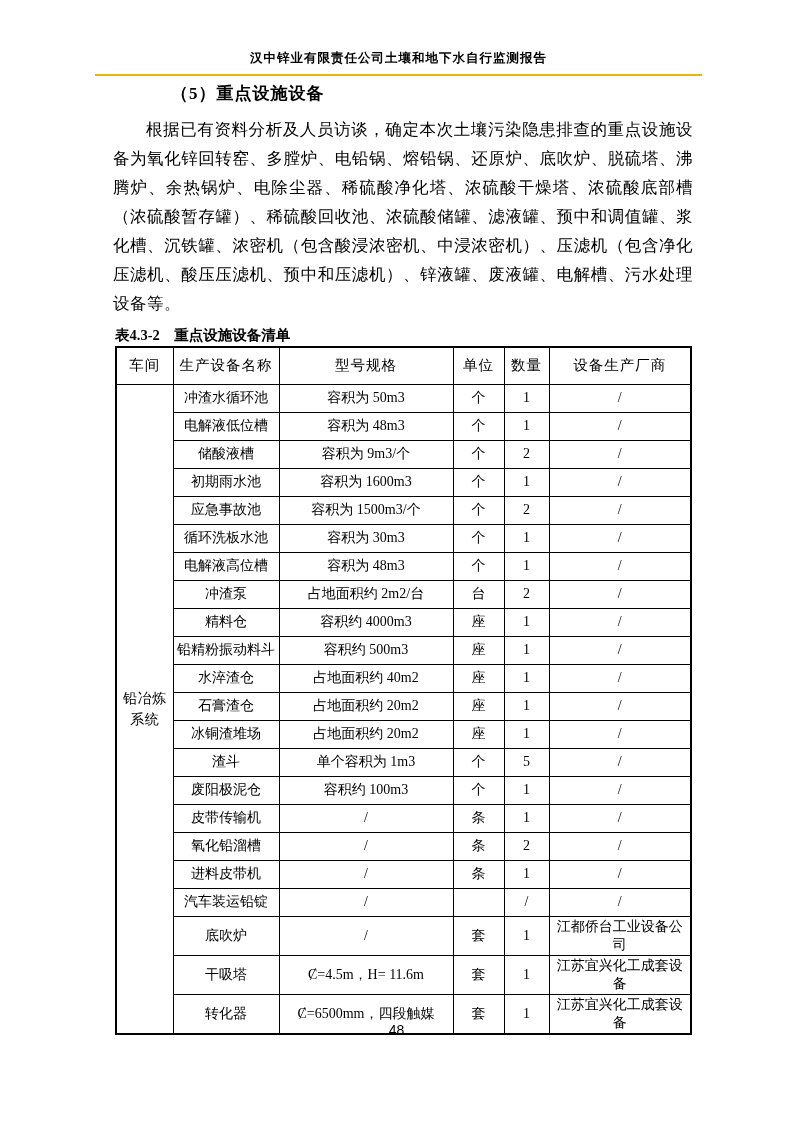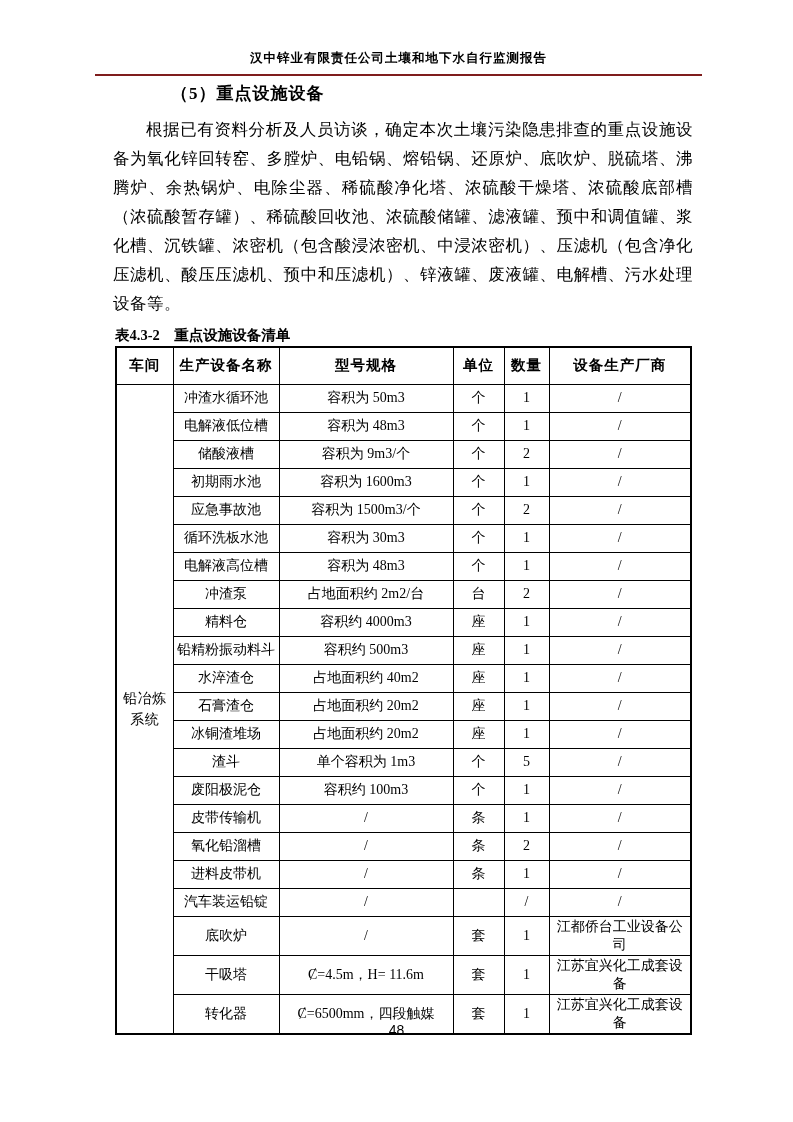--- a/index.html
+++ b/index.html
@@ -15,21 +15,21 @@
   }
   .doc-header {
     position: absolute;
     left: 95px;
     top: 50px;
     width: 607px;
     text-align: center;
     font-size: 12.5px;
     font-weight: bold;
     padding-bottom: 7px;
-    border-bottom: 2px solid #7f1d1d;
+    border-bottom: 2px solid #eab308;
     letter-spacing: 1px;
   }
   .section-heading {
     position: absolute;
     left: 115px;
     top: 82px;
     width: 578px;
     font-size: 17px;
     font-weight: bold;
     text-indent: 56px;
@@ -67,21 +67,21 @@
   .equipment-table th,
   .equipment-table td {
     border: 1px solid #000;
     text-align: center;
     vertical-align: middle;
     padding: 1px 2px;
     font-size: 14px;
     overflow: hidden;
   }
   .equipment-table thead th {
-    font-weight: bold;
+    font-weight: normal;
     font-size: 14.5px;
     height: 37px;
     letter-spacing: 1px;
   }
   .equipment-table tbody td { height: 28px; }
   .equipment-table td.col-workshop {
     line-height: 1.5;
     letter-spacing: 0.5px;
   }
   .page-number {

